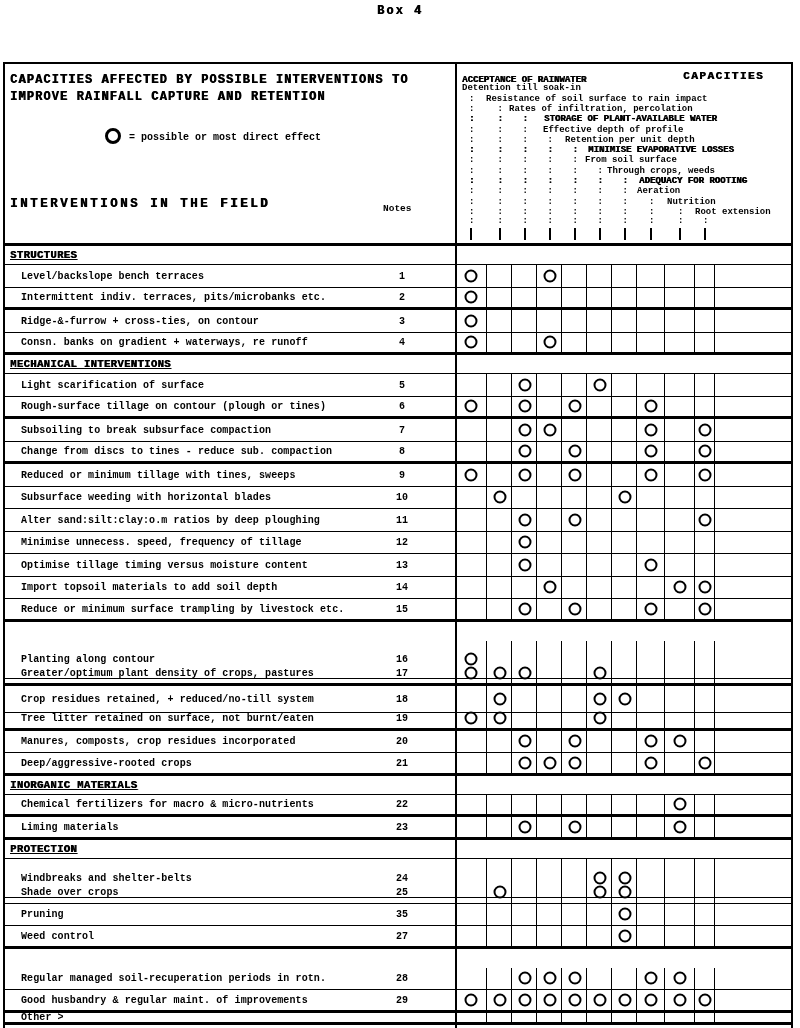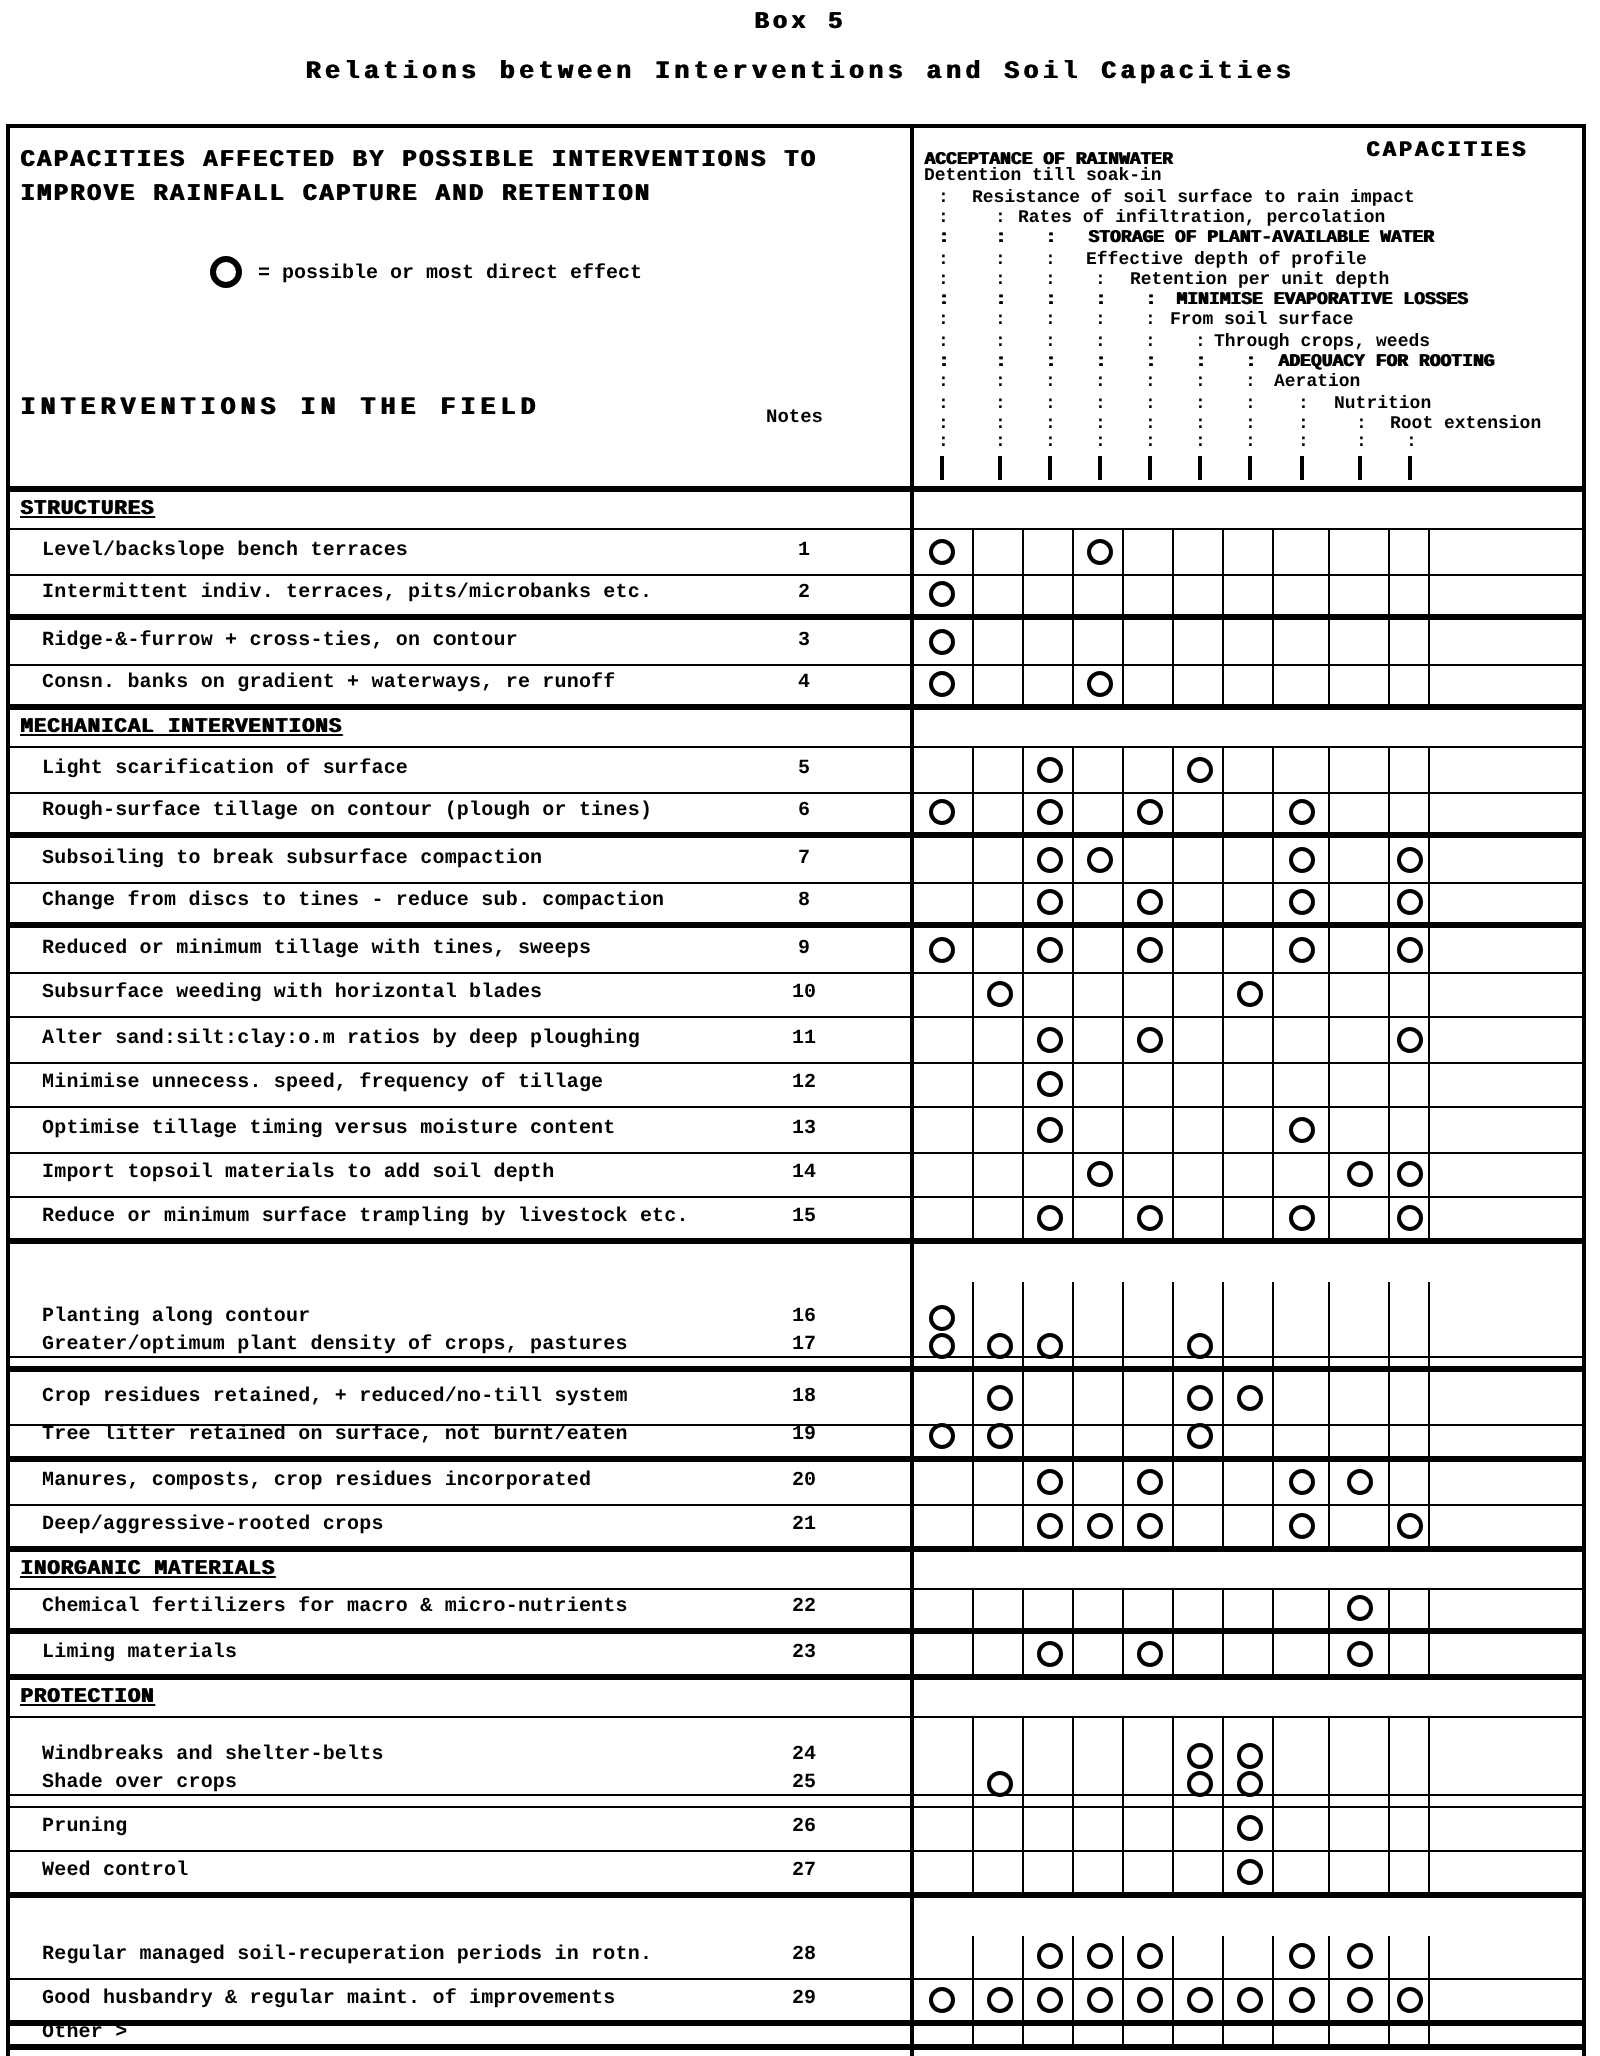--- a/index.html
+++ b/index.html
@@ -62,22 +62,21 @@
   .circle {
     position: absolute; width: 13px; height: 13px; border: 2.7px solid #000; border-radius: 50%;
     top: 50%; transform: translate(-50%, -50%);
   }
   .tick { position: absolute; width: 2px; height: 12px; background: #000; }
 </style>
 </head>
 <body>
 
 <div id="page">
-  <div id="box-title" class="shadow">Box 5</div>
-  <div id="box-subtitle" class="shadow">Relations between Interventions and Soil Capacities</div>
+  <div id="box-title" class="shadow">Box 4</div>
 
   <div id="frame">
     <div id="left-header">
       <div class="lp-heading shadow"><span>CAPACITIES AFFECTED BY POSSIBLE INTERVENTIONS TO</span><br><span>IMPROVE RAINFALL CAPTURE AND RETENTION</span></div>
       <div id="legend-circle"></div>
       <div id="legend-text">= possible or most direct effect</div>
       <div id="interventions-heading" class="shadow">INTERVENTIONS IN THE FIELD</div>
       <div id="notes-heading">Notes</div>
     </div>
 
@@ -713,21 +712,21 @@
           <div class="cell" style="left: 210px; width: 30px;"></div>
           <div class="cell" style="left: 240px; width: 20px;"></div>
           <div class="cell" style="left: 260px; width: 76px; border-right: none;"></div>
           <div class="circle" style="left: 44.5px;"></div>
           <div class="circle" style="left: 144.5px;"></div>
           <div class="circle" style="left: 169.5px;"></div>
         </div>
       </div>
       <div class="row" style="top: 839.5px; height: 22.5px;">
         <div class="row-label">Pruning</div>
-        <div class="note">26</div>
+        <div class="note">35</div>
         <div class="cells">
           <div class="cell" style="left: 0px; width: 32px;"></div>
           <div class="cell" style="left: 32px; width: 25px;"></div>
           <div class="cell" style="left: 57px; width: 25px;"></div>
           <div class="cell" style="left: 82px; width: 25px;"></div>
           <div class="cell" style="left: 107px; width: 25px;"></div>
           <div class="cell" style="left: 132px; width: 25px;"></div>
           <div class="cell" style="left: 157px; width: 25px;"></div>
           <div class="cell" style="left: 182px; width: 28px;"></div>
           <div class="cell" style="left: 210px; width: 30px;"></div>

